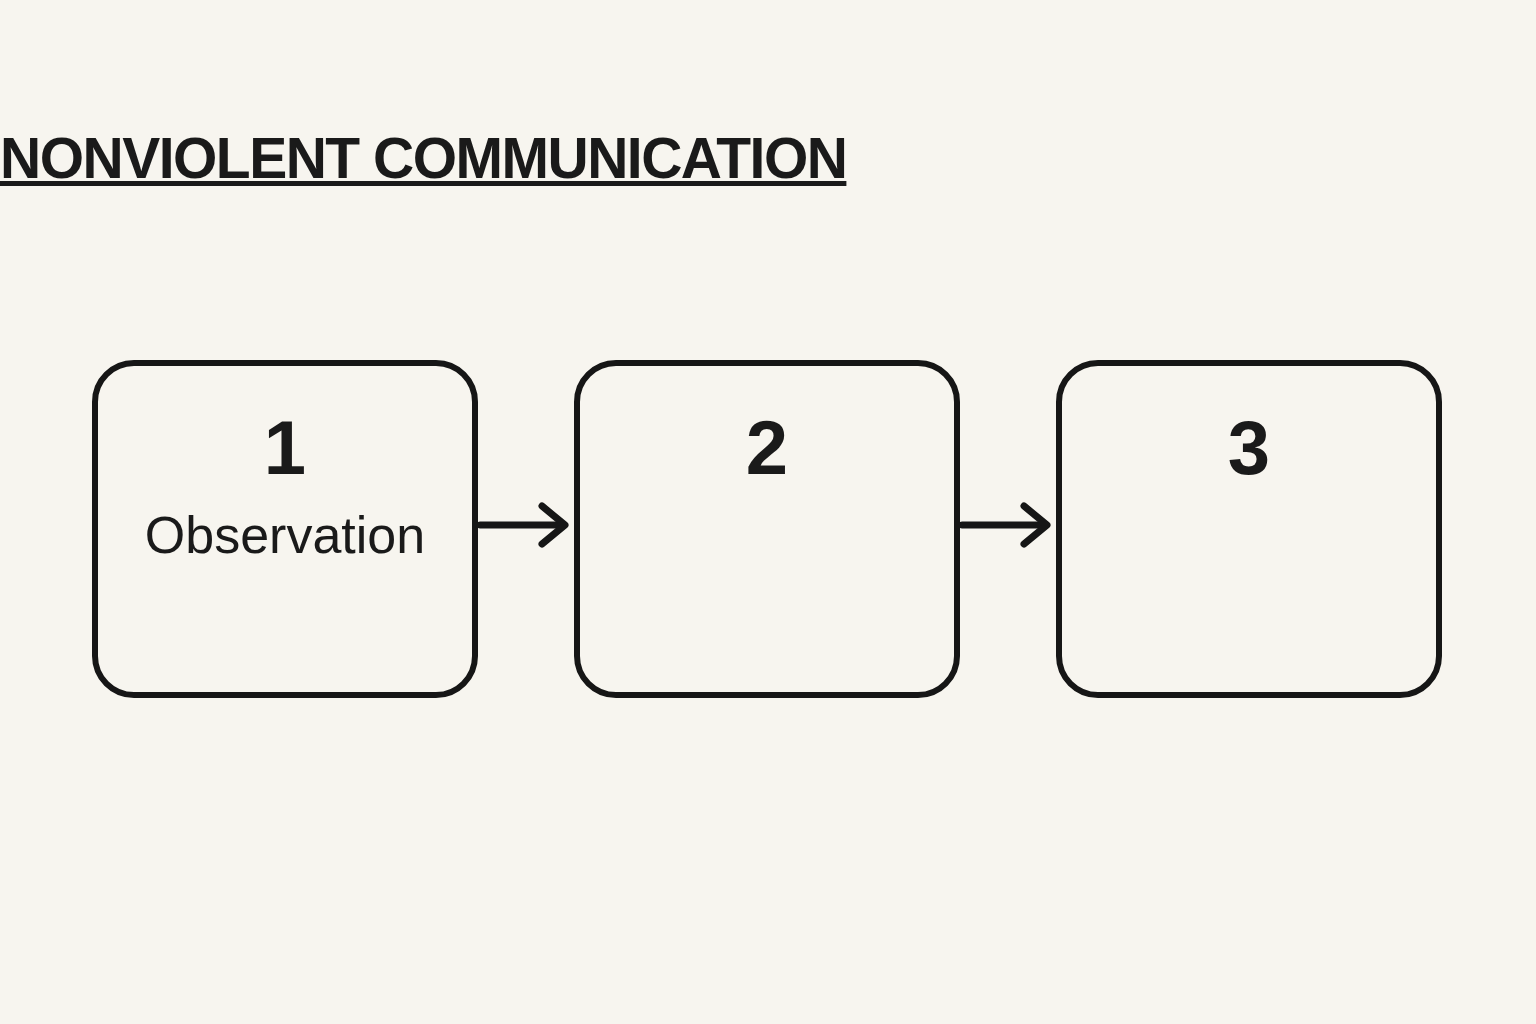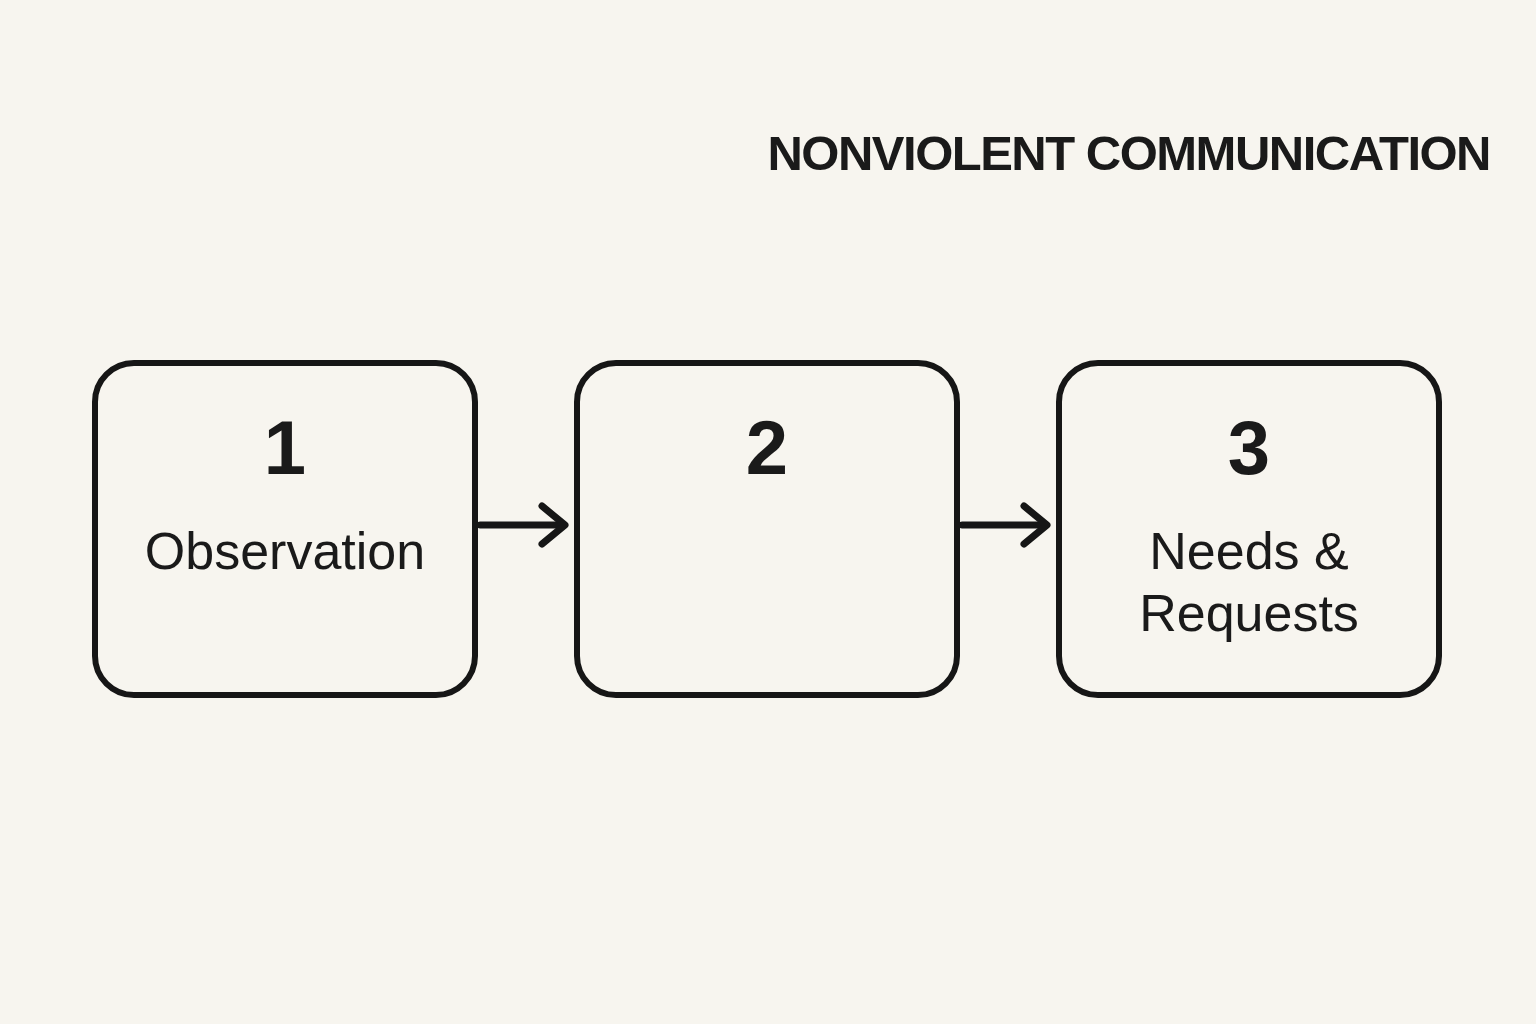--- a/index.html
+++ b/index.html
@@ -13,26 +13,27 @@
     font-family: "Liberation Sans", "DejaVu Sans", sans-serif;
     color: #1A1A1A;
     position: relative;
     overflow: hidden;
   }
   .title {
     position: absolute;
     left: 0;
     top: 125px;
     width: 1490px;
-    text-align: right;
-    font-size: 49px;
+    text-align: left;
+    font-size: 57px;
     font-weight: 800;
     letter-spacing: -1.5px;
     color: #1A1A1A;
     white-space: nowrap;
+    text-decoration: underline;
   }
   .flow {
     position: absolute;
     left: 92px;
     top: 360px;
     width: 1324px;
     height: 338px;
     display: flex;
     align-items: stretch;
   }
@@ -50,21 +51,21 @@
     flex: 0 0 auto;
   }
   .step-number {
     margin-top: 44px;
     font-size: 76px;
     line-height: 76px;
     font-weight: 700;
     color: #1A1A1A;
   }
   .step-label {
-    margin-top: 34px;
+    margin-top: 18px;
     font-size: 52px;
     line-height: 62px;
     font-weight: 400;
     text-align: center;
     color: #1A1A1A;
     max-width: 330px;
   }
   .arrow {
     flex: 1 1 auto;
     display: flex;
@@ -102,16 +103,15 @@
 
   <div class="arrow">
     <svg width="96" height="52" viewBox="0 0 96 52" fill="none" xmlns="http://www.w3.org/2000/svg">
       <line x1="2" y1="26" x2="86" y2="26" stroke="#161616" stroke-width="7" stroke-linecap="round"></line>
       <polyline points="64,7 87,26 64,45" fill="none" stroke="#161616" stroke-width="7" stroke-linecap="round" stroke-linejoin="round"></polyline>
     </svg>
   </div>
 
   <div class="step-box">
     <div class="step-number">3</div>
-    <div class="step-label">Needs &amp; Requests</div>
   </div>
 
 </div>
 
 </body></html>

